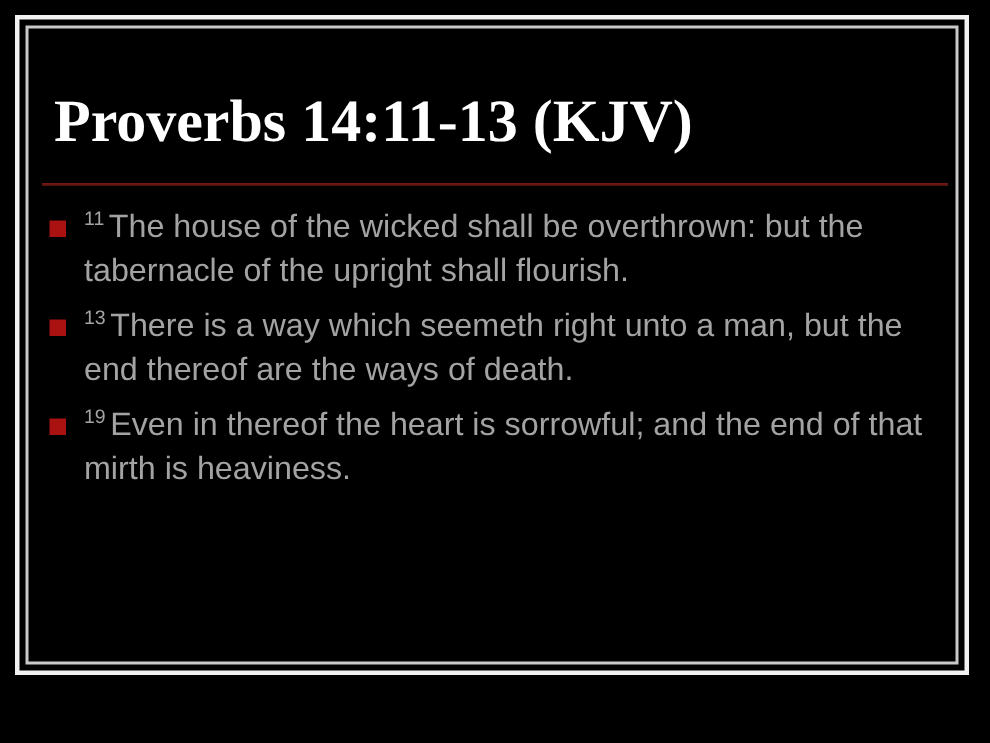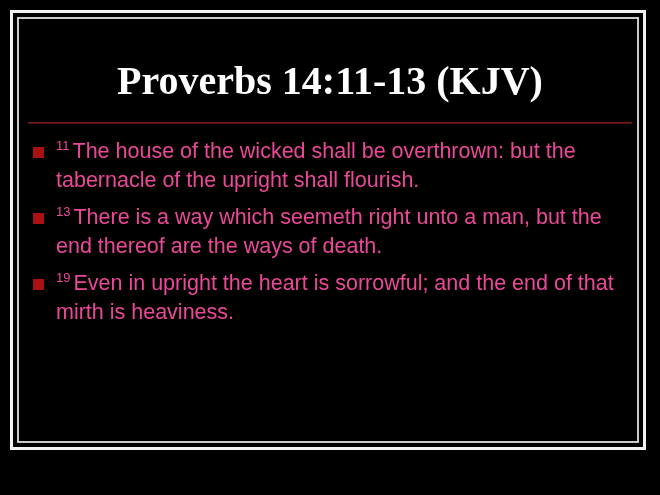--- a/index.html
+++ b/index.html
@@ -48,21 +48,20 @@
   .slide-title {
     margin: 0;
     font-family: "Liberation Serif", "DejaVu Serif", serif;
     font-weight: bold;
     font-size: 40px;
     line-height: 46px;
     color: #ffffff;
     letter-spacing: 0px;
     white-space: nowrap;
     text-shadow: 1px 1px 2px rgba(0,0,0,0.9);
-    text-align: center;
   }
   .title-rule {
     position: absolute;
     left: 28px;
     top: 122px;
     width: 604px;
     height: 2px;
     background: #5a1410;
     background: linear-gradient(to bottom, #7a1c16 0%, #4a100c 100%);
   }
@@ -71,21 +70,21 @@
   .body-block {
     position: absolute;
     left: 28px;
     top: 137px;
     width: 608px;
   }
   .bullet-item {
     position: relative;
     padding-left: 28px;
     margin: 0 0 8px 0;
-    color: #ec4899;
+    color: #a3a3a3;
     font-family: "Liberation Sans", sans-serif;
     font-size: 21.5px;
     line-height: 29px;
   }
   .bullet-item:last-child {
     margin-bottom: 0;
   }
   .bullet-marker {
     position: absolute;
     left: 5px;
@@ -125,17 +124,17 @@
       <span class="verse-num">11</span><span class="verse-text">The house of the wicked shall be overthrown: but the tabernacle of the upright shall flourish.</span>
     </p>
 
     <p class="bullet-item">
       <span class="bullet-marker"></span>
       <span class="verse-num">13</span><span class="verse-text">There is a way which seemeth right unto a man, but the end thereof are the ways of death.</span>
     </p>
 
     <p class="bullet-item">
       <span class="bullet-marker"></span>
-      <span class="verse-num">19</span><span class="verse-text">Even in upright the heart is sorrowful; and the end of that mirth is heaviness.</span>
+      <span class="verse-num">19</span><span class="verse-text">Even in thereof the heart is sorrowful; and the end of that mirth is heaviness.</span>
     </p>
 
   </div>
 </div>
 
 </body></html>

